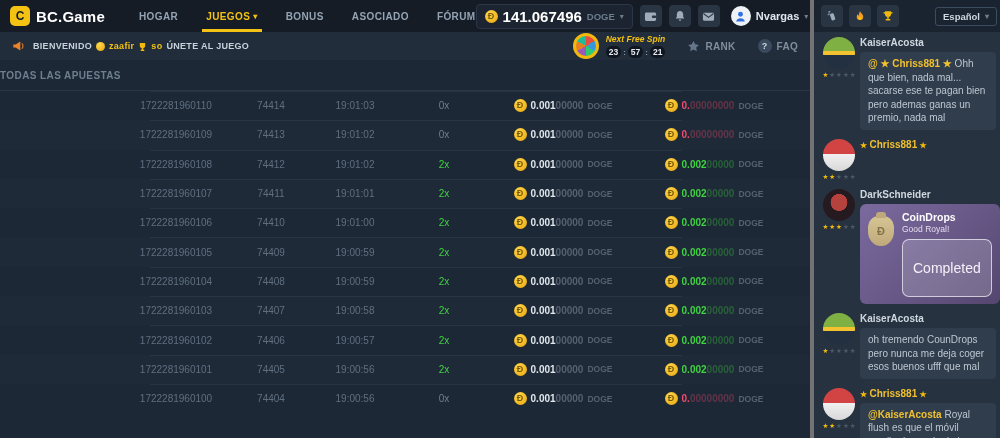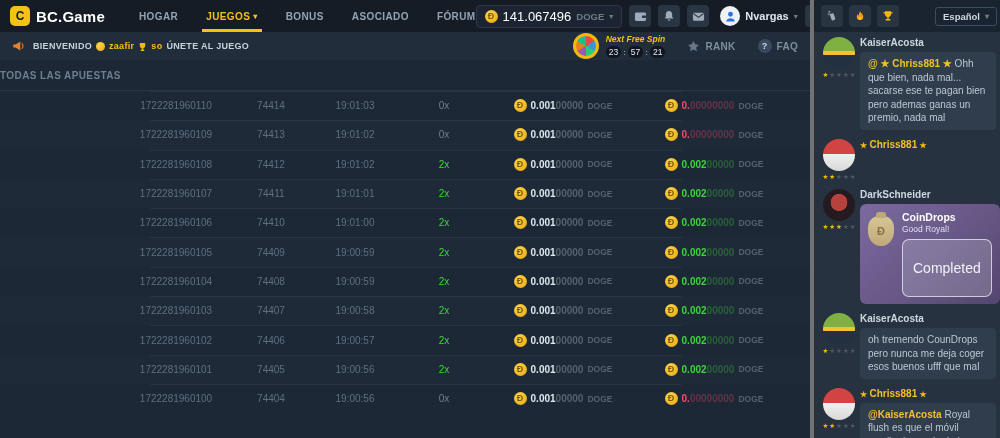--- a/index.html
+++ b/index.html
@@ -13,40 +13,40 @@
   .logo-badge{width:20px;height:20px;border-radius:5px;background:#f3c212;display:flex;align-items:center;justify-content:center;font-weight:bold;color:#151c26;font-size:12px}
   .logo-text{font-size:15px;font-weight:bold;color:#fff;letter-spacing:.2px}
   .nav{display:flex;gap:28px;margin-left:34px;height:32px;align-items:center}
   .nav-item{font-size:10px;font-weight:bold;color:#93a3b3;letter-spacing:.4px;position:relative;cursor:pointer;display:flex;align-items:center;gap:3px;height:32px}
   .nav-item .caret{color:#f3c212;font-size:8px}
   .nav-item.active{color:#f3c212}
   .nav-item.active::after{content:"";position:absolute;left:-4px;right:-4px;bottom:0;height:3px;background:#f3c212}
   .top-right{margin-left:auto;display:flex;align-items:center;gap:7px}
   .balance{display:flex;align-items:center;gap:5px;background:#1b2430;border:1px solid #2b3748;border-radius:4px;padding:3px 8px}
   .coin{width:13px;height:13px;min-width:13px;border-radius:50%;background:radial-gradient(circle at 35% 30%,#ffd84d,#e8a40c);color:#7a5a00;font-size:9px;font-weight:bold;display:inline-flex;align-items:center;justify-content:center;line-height:1}
-  .bal-num{font-size:13px;font-weight:normal;color:#fff}
+  .bal-num{font-size:15px;font-weight:bold;color:#fff}
   .bal-cur{font-size:9.5px;font-weight:bold;color:#6c7d8d}
   .caret-g{color:#6c7d8d;font-size:8px}
   .icon-btn{width:22px;height:22px;background:#2a3544;border-radius:4px;display:flex;align-items:center;justify-content:center;cursor:pointer}
   .usercluster{display:flex;align-items:center;gap:5px;margin-left:4px;cursor:pointer}
   .avatar-sm{width:20px;height:20px;border-radius:50%;background:#eef2f6;display:flex;align-items:center;justify-content:center}
   .uname-top{font-size:11px;font-weight:bold;color:#dfe6ec}
   
   .welcome{height:28px;background:#222d3b;display:flex;align-items:center;padding:0 12px;gap:7px;flex:0 0 auto}
   .w-txt{font-size:9px;font-weight:bold;letter-spacing:.3px;color:#c7d1da;display:flex;align-items:center;gap:4px;white-space:nowrap}
   .w-hl{color:#f3c212}
   .mini-coin{width:9px;height:9px;border-radius:50%;background:radial-gradient(circle at 35% 30%,#ffd84d,#e8a40c);display:inline-block}
   .w-right{margin-left:auto;display:flex;align-items:center;gap:22px}
   .spin-box{display:flex;align-items:center;gap:7px}
   .wheel{width:26px;height:26px;border-radius:50%;border:3px solid #f0b90b;box-sizing:border-box;
     background:conic-gradient(#e74c3c 0 60deg,#3498db 60deg 120deg,#2ecc71 120deg 180deg,#9b59b6 180deg 240deg,#e67e22 240deg 300deg,#1abc9c 300deg 360deg)}
   .spin-col{display:flex;flex-direction:column;gap:2px}
   .spin-label{font-size:8.5px;font-weight:bold;font-style:italic;color:#f3c212;white-space:nowrap}
   .timer{display:flex;align-items:center;gap:2px}
-  .chip{background:#10161f;color:#e6ecf2;font-size:8.5px;font-weight:normal;padding:1px 3px;border-radius:6px}
+  .chip{background:#10161f;color:#e6ecf2;font-size:8.5px;font-weight:bold;padding:1px 3px;border-radius:6px}
   .t-colon{color:#8a97a5;font-size:8px;font-weight:bold}
   .link-item{display:flex;align-items:center;gap:5px;cursor:pointer}
   .link-label{font-size:10px;font-weight:bold;color:#7f8e9d;letter-spacing:.3px}
   .faq-circ{width:14px;height:14px;border-radius:50%;background:#3b4a5e;color:#cdd7e0;font-size:9px;font-weight:bold;display:flex;align-items:center;justify-content:center}
   
   .tabs{height:30px;display:flex;align-items:center;justify-content:space-between;gap:24px;border-bottom:1px solid #2a3646;flex:0 0 auto}
   .tab{font-size:10px;font-weight:bold;color:#6e7f8f;letter-spacing:.4px;cursor:pointer;position:relative;height:30px;display:flex;align-items:center}
   .tab.active{color:#e9eef3}
   .tab.active::after{content:"";position:absolute;left:-16px;right:-16px;bottom:0;height:2px;background:#f3c212}
   

